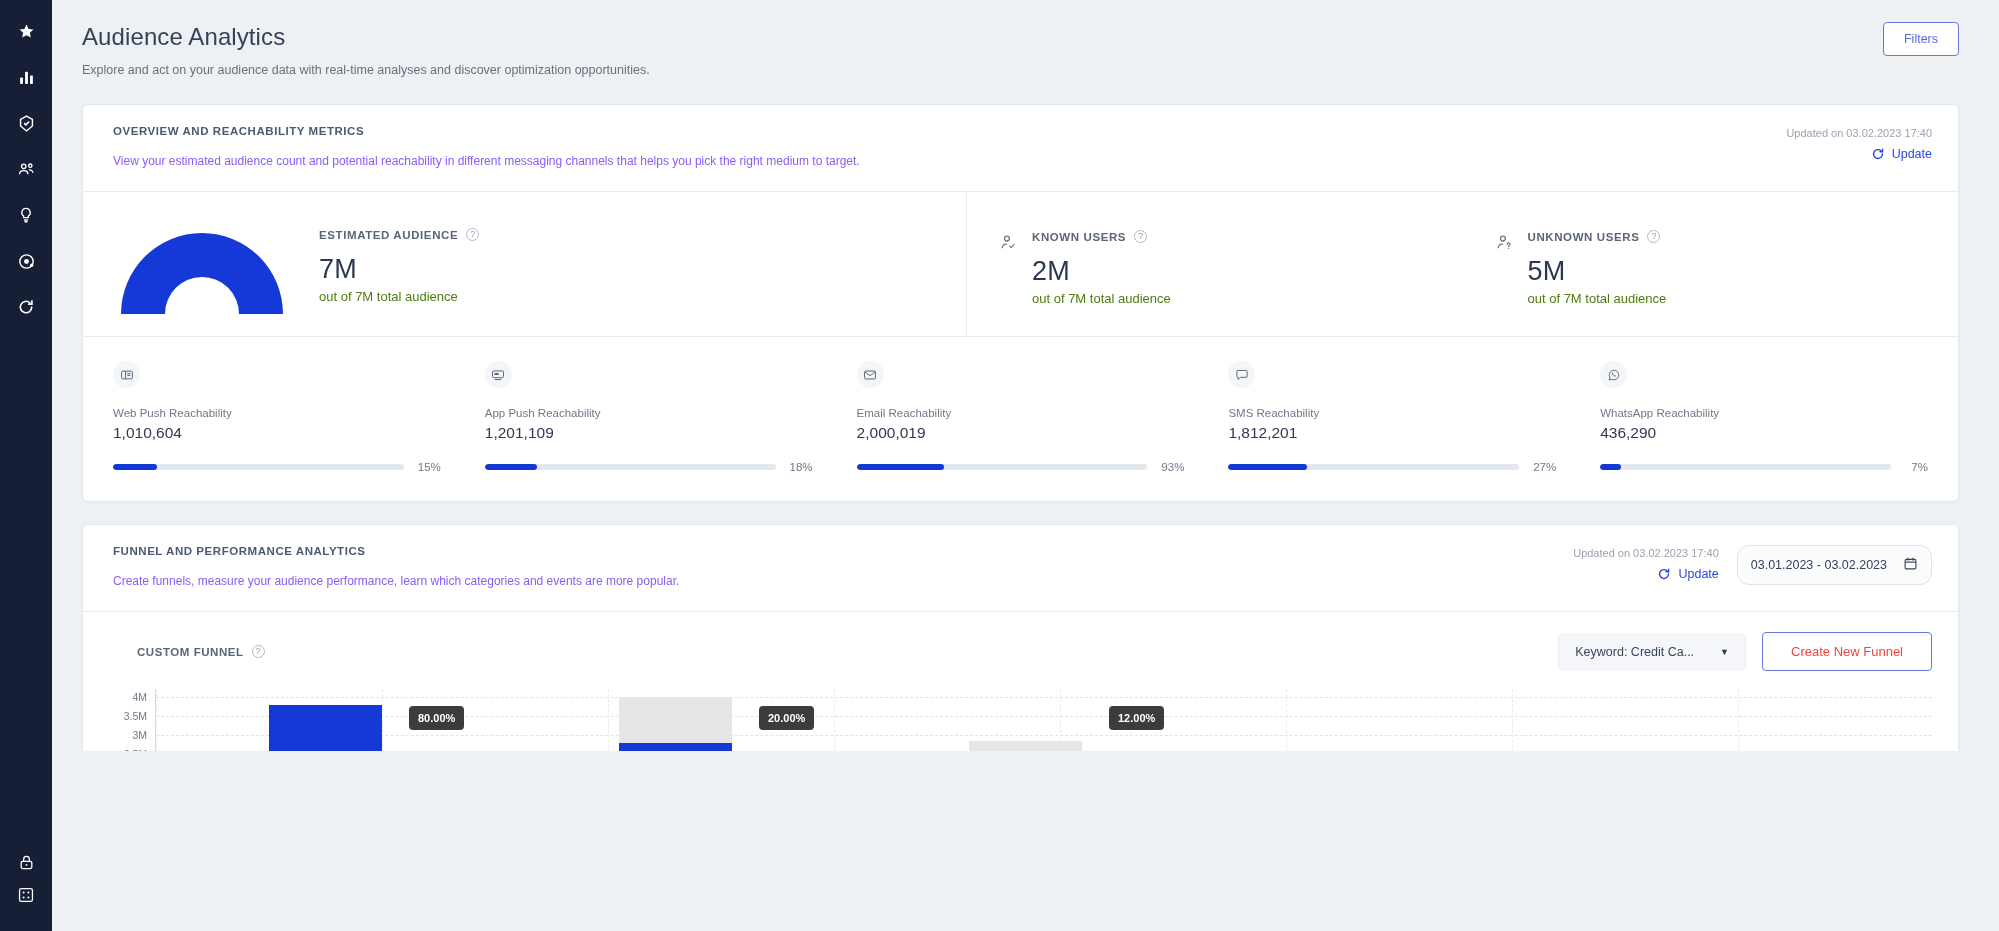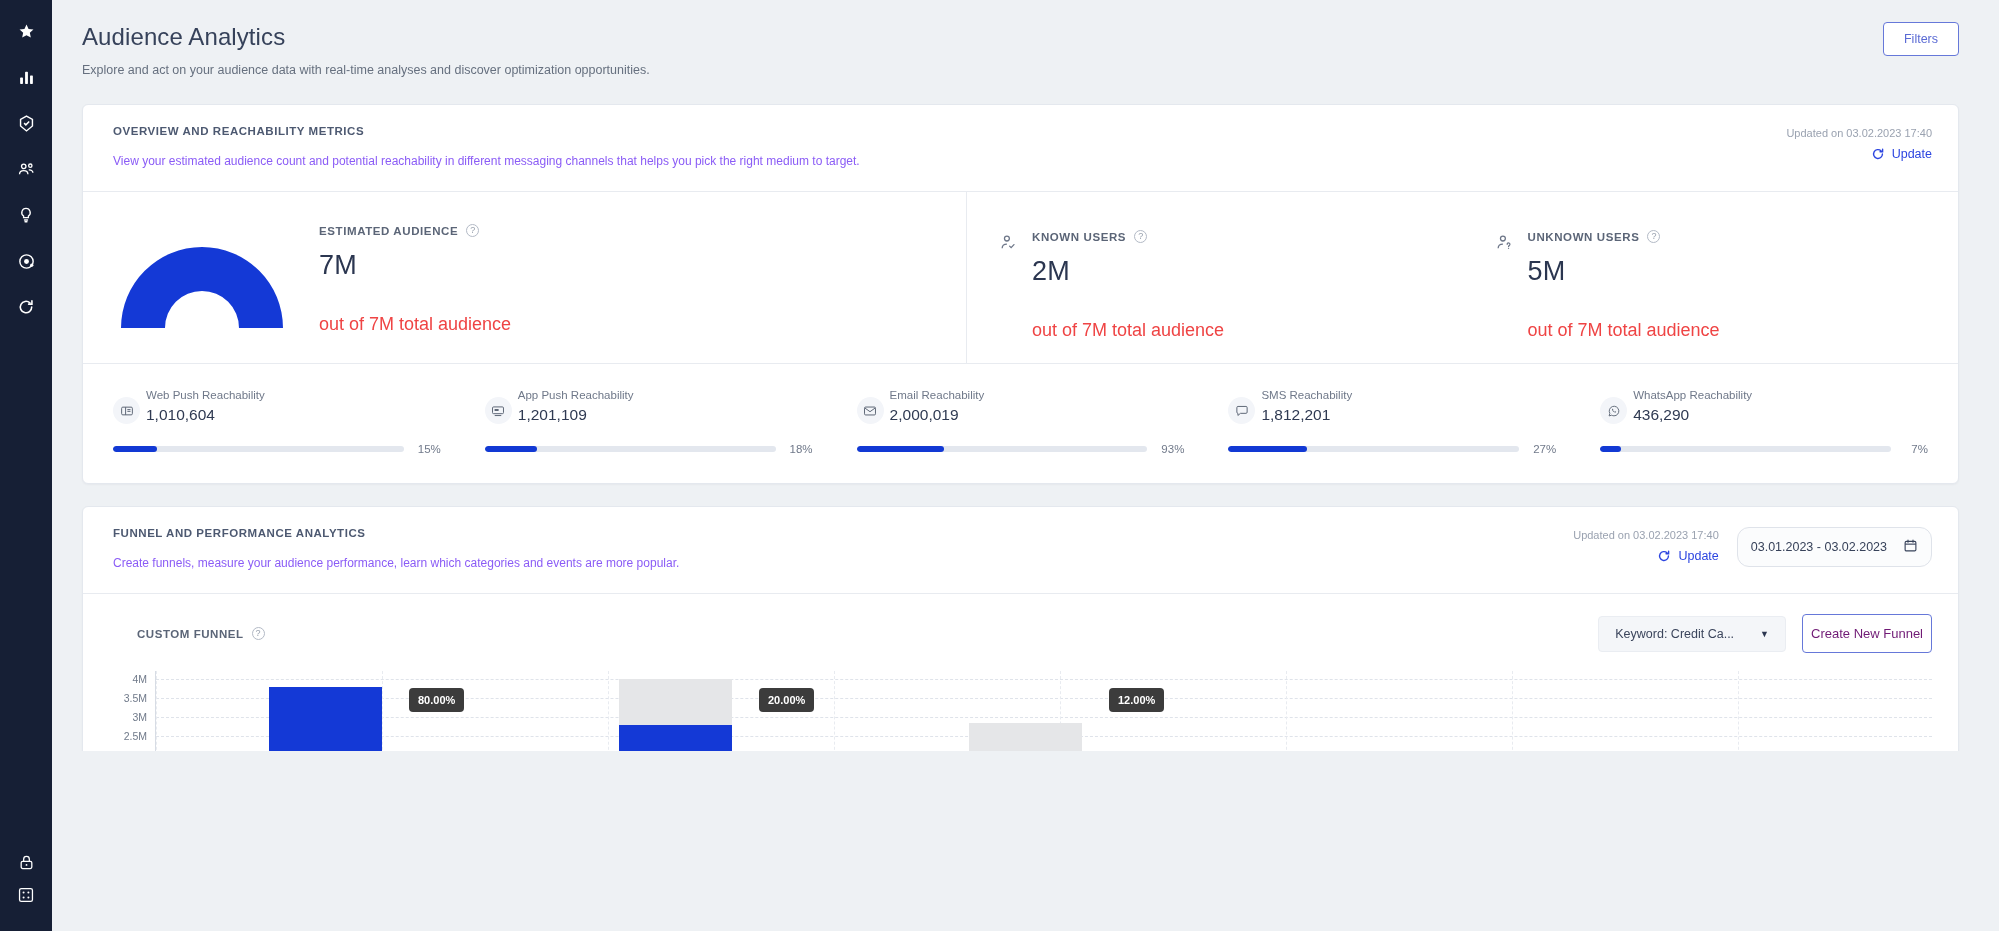--- a/index.html
+++ b/index.html
@@ -110,36 +110,36 @@
   .q-icon {
     width: 13px; height: 13px; border-radius: 50%;
     border: 1px solid #b3bac6; color: #98a0ad;
     font-size: 9px; line-height: 11px; text-align: center;
     display: inline-block; flex: 0 0 13px; cursor: pointer;
   }
   .metric-value {
     font-size: 27px; color: #2b3650; margin-top: 13px; font-weight: 400;
     letter-spacing: .2px;
   }
-  .metric-note { font-size: 18px; color: #ef4444; margin-top: 33px; }
+  .metric-note { font-size: 13px; color: #4d7c0f; margin-top: 4px; }
 
   .metric-cell {
     flex: 1 1 0;
     display: flex; align-items: flex-start;
     padding: 38px 0 22px 32px;
     gap: 14px;
   }
   .metric-cell .person-ico { margin-top: 3px; color:#6d7688; }
 
   
   .reach-row { display: flex; padding: 24px 30px 28px 30px; }
   .reach {
     flex: 1 1 0; padding-right: 44px;
   }
-  .reach-top { display: flex; align-items: flex-end; gap: 6px; }
+  .reach-top { display: flex; align-items: flex-start; gap: 18px; flex-direction: column; }
   .reach-ico {
     width: 27px; height: 27px; border-radius: 50%;
     background: #f3f5f9; color: #5d6675;
     display: flex; align-items: center; justify-content: center;
     flex: 0 0 27px;
   }
   .reach-name { font-size: 11.5px; color: #6f7889; line-height: 14px; }
   .reach-val { font-size: 15.5px; color: #2f3a52; margin-top: 3px; line-height: 19px; }
   .bar-row { display: flex; align-items: center; gap: 11px; margin-top: 19px; }
   .bar-track {
@@ -169,21 +169,21 @@
   .funnel-actions { display: flex; align-items: center; gap: 16px; }
   .keyword-select {
     background: #f4f6f9; border: 1px solid #eaedf2; border-radius: 4px;
     padding: 10px 16px; font-size: 12.5px; color: #3b455c;
     display: flex; align-items: center; gap: 26px; cursor: pointer;
     min-width: 148px; justify-content: space-between;
   }
   .caret { font-size: 9px; color: #2b3650; }
   .create-btn {
     border: 1px solid #6678d9; border-radius: 4px; background: #ffffff;
-    color: #701a75; font-size: 13px; padding: 11px 8px; cursor: pointer;
+    color: #ef4444; font-size: 13px; padding: 11px 28px; cursor: pointer;
     font-family: inherit; white-space: nowrap;
   }
 
   
   .chart-wrap {
     position: relative; height: 200px; padding: 0 26px 0 30px;
     overflow: hidden;
   }
   .chart {
     position: relative; height: 200px;

